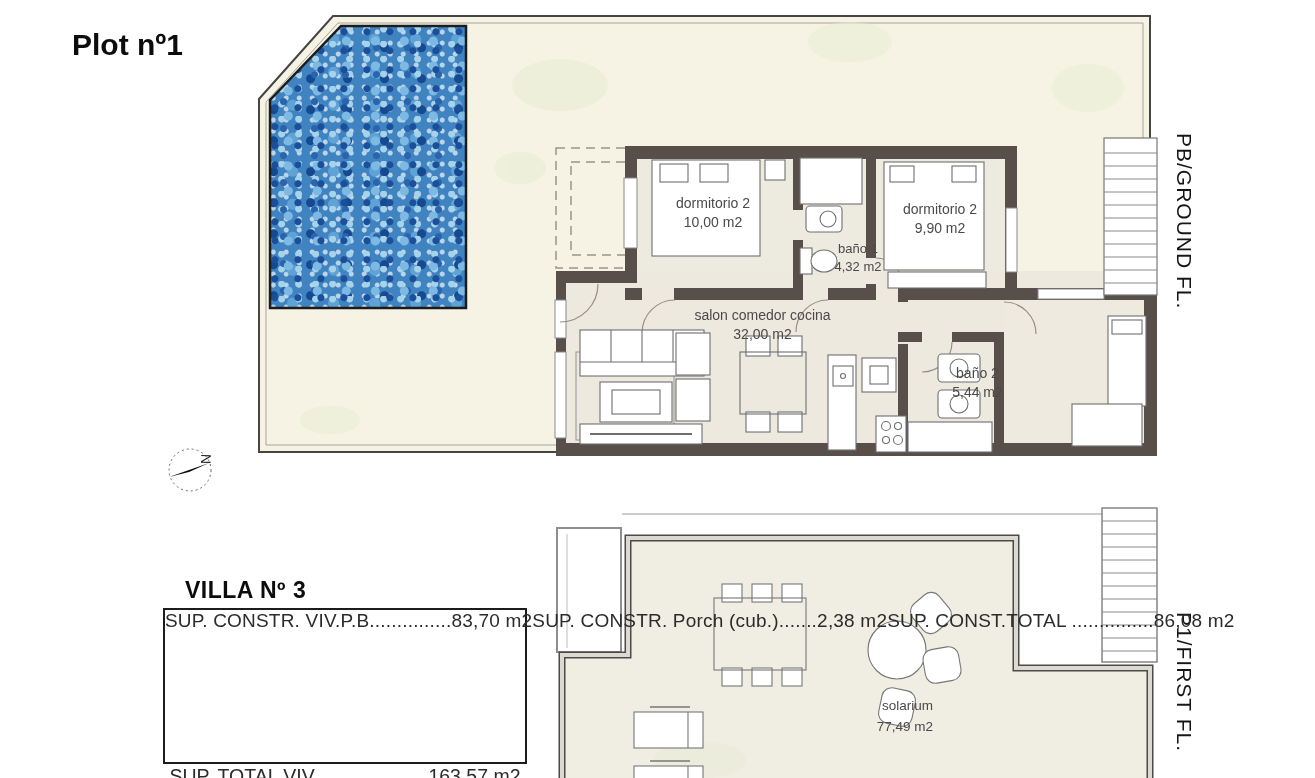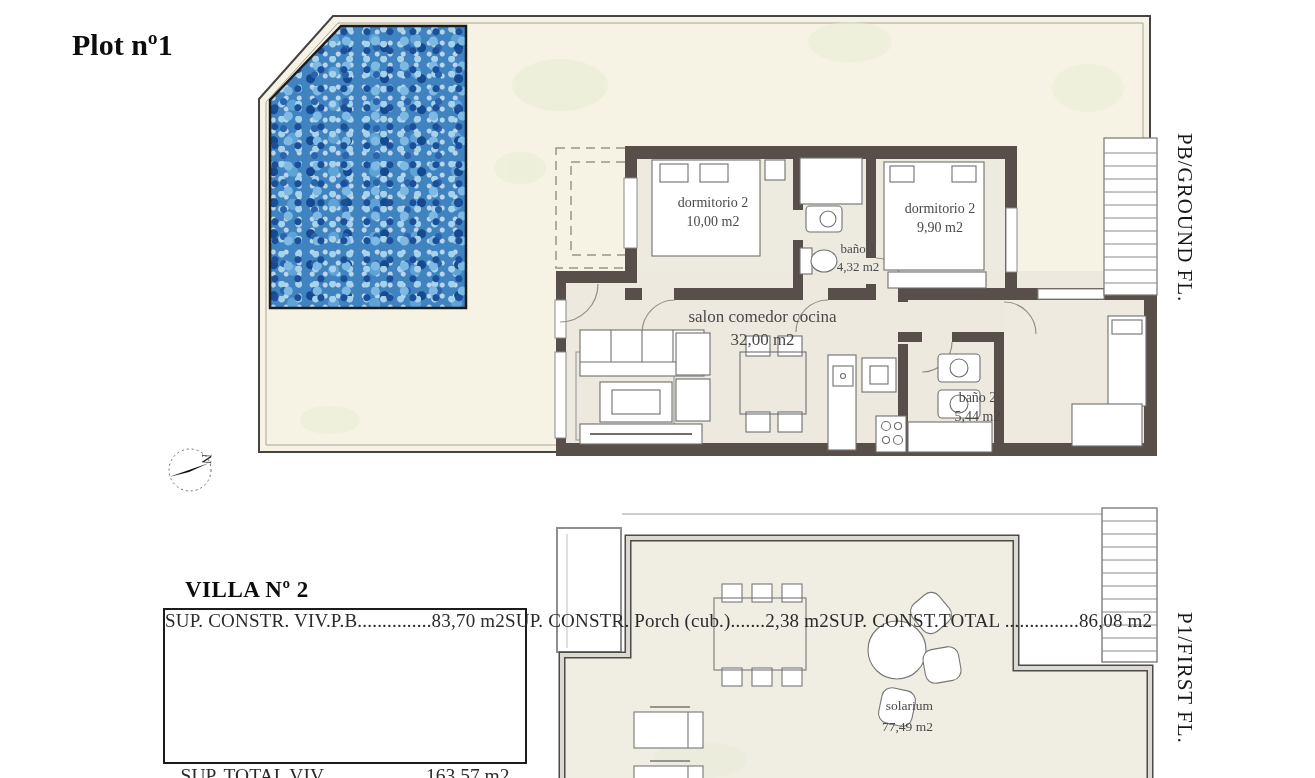--- a/index.html
+++ b/index.html
@@ -1,17 +1,17 @@
 <!DOCTYPE html>
 <html><head>
 <meta charset="utf-8">
 <style>
   html,body{margin:0;padding:0;background:#fff;}
   #canvas{position:relative;width:1315px;height:778px;overflow:hidden;background:#ffffff;
-          font-family:Liberation Serif, serif;}
+          font-family:Liberation Sans, sans-serif;}
   .abs{position:absolute;}
   
   .pool{
     position:absolute;left:268px;top:26px;width:198px;height:282px;z-index:2;
     background-color:#3f83c0;
     background-image:
       radial-gradient(circle at 30% 30%, #1c4f9a 0 3px, rgba(0,0,0,0) 4px),
       radial-gradient(circle at 70% 60%, #7db9e2 0 4px, rgba(0,0,0,0) 5px),
       radial-gradient(circle at 50% 80%, #2a63ae 0 3px, rgba(0,0,0,0) 4px),
       radial-gradient(circle at 80% 20%, #a6d2ea 0 3px, rgba(0,0,0,0) 4px),
@@ -276,39 +276,39 @@
     <span class="ar">10,00 m2</span>
   </div>
   <div class="abs lbl" style="left:818px;top:218px;width:80px;font-size:13px;margin-top:22px;">
     <span class="nm">baño 1</span>
     <span class="ar">4,32 m2</span>
   </div>
   <div class="abs lbl" style="left:875px;top:200px;width:130px;font-size:14px;">
     <span class="nm">dormitorio 2</span>
     <span class="ar">9,90 m2</span>
   </div>
-  <div class="abs lbl" style="left:655px;top:306px;width:215px;font-size:17px;">
+  <div class="abs lbl" style="left:655px;top:306px;width:215px;font-size:14px;">
     <span class="nm">salon comedor cocina</span>
     <span class="ar">32,00 m2</span>
   </div>
-  <div class="abs lbl" style="left:930px;top:364px;width:95px;font-size:14px;margin-top:25px;">
+  <div class="abs lbl" style="left:930px;top:364px;width:95px;font-size:14px;">
     <span class="nm">baño 2</span>
     <span class="ar">5,44 m2</span>
   </div>
   <div class="abs lbl" style="left:813px;top:696px;width:120px;font-size:13.5px;text-align:right;line-height:1.55;">
     <span class="nm">solarium</span>
     <span class="ar">77,49 m2</span>
   </div>
 
   <div class="abs side-label" style="left:1172px;top:133px;height:220px;">PB/GROUND FL.</div>
   <div class="abs side-label" style="left:1172px;top:612px;height:160px;">P1/FIRST FL.</div>
 
   <div id="compass-letter" class="abs" style="left:201px;top:451px;">N</div>
 
-  <div id="villa-title" class="abs">VILLA Nº 2</div>
+  <div id="villa-title" class="abs">VILLA Nº 3</div>
   <div id="summary-box" class="abs">
     <div class="srow">
       <span>SUP. CONSTR. VIV.P.B</span><span>...............</span><span>83,70 m2</span>
     </div>
     <div class="srow">
       <span>SUP. CONSTR. Porch (cub.)</span><span>.......</span><span>2,38 m2</span>
     </div>
     <div class="srow">
       <span>SUP. CONST.TOTAL </span><span>...............</span><span>86,08 m2</span>
     </div>

